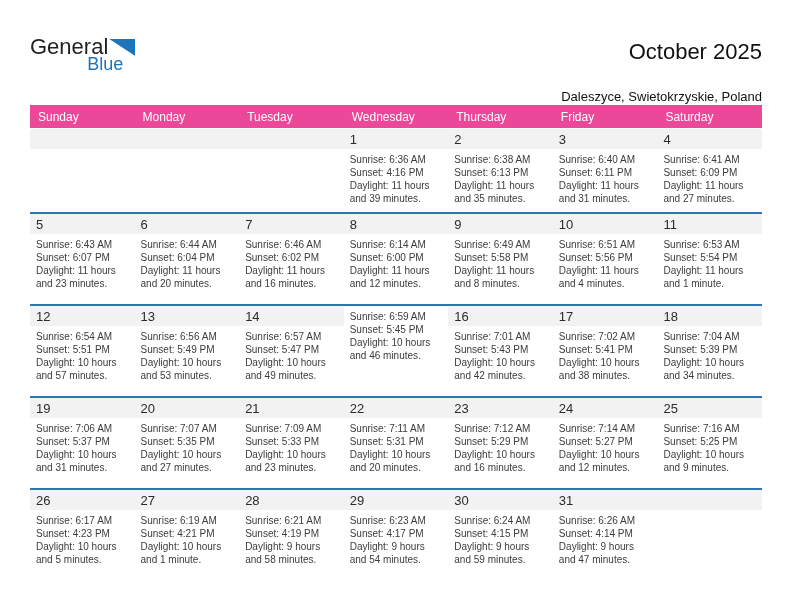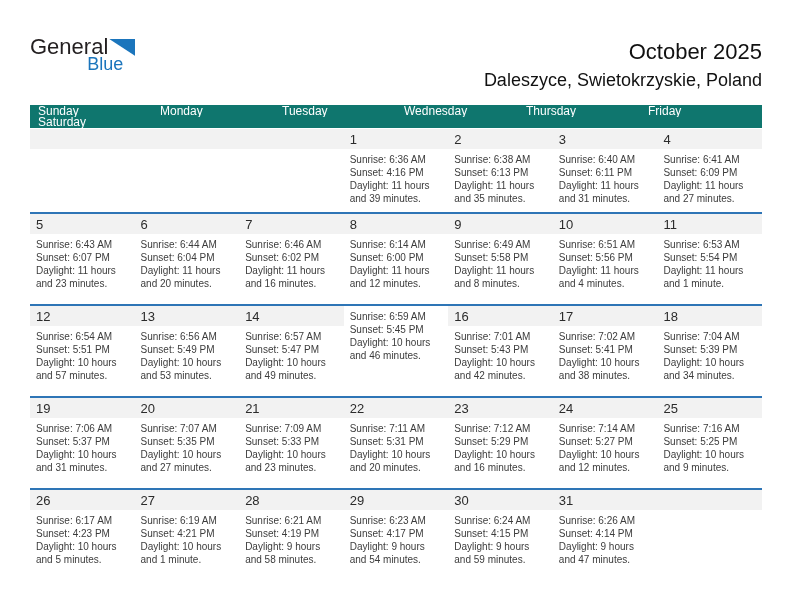--- a/index.html
+++ b/index.html
@@ -9,25 +9,25 @@
   
   .logo{position:absolute;left:30px;top:36px;}
   .logo-top{display:flex;align-items:flex-start;}
   .logo-general{font-size:22px;line-height:22px;color:#231f20;letter-spacing:0;}
   .tri{width:26px;height:17px;background:#1b75bc;clip-path:polygon(0 0,100% 0,100% 100%);margin-top:3px;margin-left:1px;}
   .logo-blue{font-size:18px;line-height:19px;color:#1b75bc;text-align:right;padding-right:12px;margin-top:-3px;}
 
   
   .title-block{position:absolute;right:30px;top:38px;text-align:right;}
   .title{font-size:22px;line-height:27px;color:#111111;}
-  .subtitle{font-size:18px;line-height:17px;margin-top:7px;color:#111111;}
+  .subtitle{font-size:13px;line-height:17px;margin-top:23px;color:#111111;}
 
   
   .calendar{position:absolute;left:30px;top:105px;width:732px;}
-  .wd-header{display:grid;grid-template-columns:repeat(6,1fr);background:#0f766e;height:23px;}
+  .wd-header{display:grid;grid-template-columns:repeat(7,1fr);background:#ec4899;height:23px;}
   .wd-cell{color:#ffffff;font-size:12px;display:flex;align-items:center;padding-left:8px;overflow:hidden;}
   .cal-grid{width:732px;}
   .week-row{display:grid;grid-template-columns:repeat(7,1fr);height:92px;box-sizing:border-box;border-top:2px solid #2e75b6;}
   .cal-grid .week-row:first-child{border-top:none;height:83px;margin-top:1px;}
   .day-cell{overflow:hidden;}
   .band{height:20px;background:#f2f2f2;display:flex;align-items:center;padding-left:6px;font-size:13px;color:#2b2b2b;}
   .cell-body{padding:4px 5px 0 6px;font-size:10px;line-height:13px;color:#3c3c3c;}
   .line{white-space:nowrap;}
 </style>
 </head>

